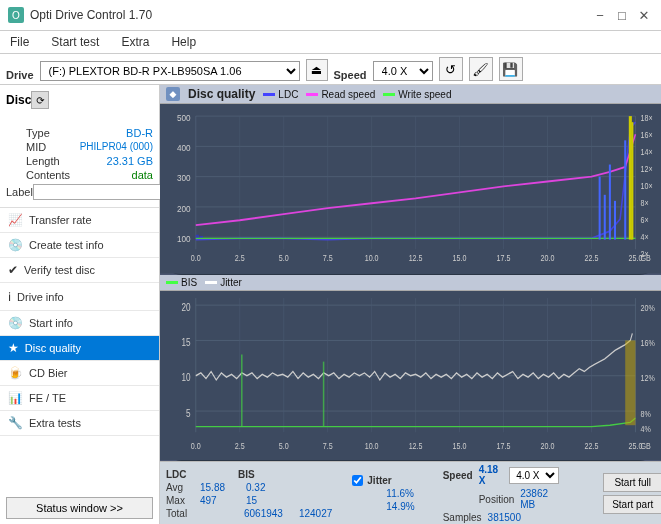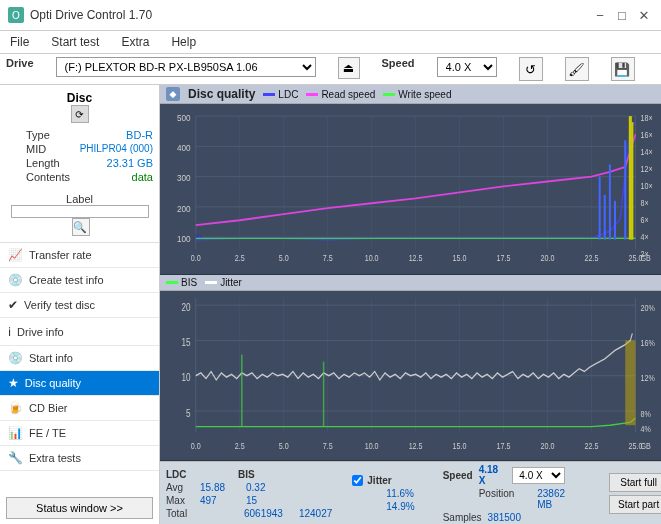--- a/index.html
+++ b/index.html
@@ -45,24 +45,24 @@
     
     .main-layout {
       display: flex;
       height: calc(524px - 56px - 28px);
     }
 
     
     .toolbar {
       background: #fff;
       display: flex;
-      align-items: flex-start;
+      align-items: flex-end;
       padding: 3px 6px;
       border-bottom: 1px solid #ccc;
-      gap: 22px;
+      gap: 6px;
     }
     .toolbar-label { font-size: 11px; color: #333; font-weight: bold; }
     .toolbar-drive-select {
       flex: 1;
       max-width: 260px;
       padding: 2px 4px;
       border: 1px solid #999;
       background: white;
       font-size: 11px;
     }
@@ -89,35 +89,35 @@
       display: flex;
       flex-direction: column;
     }
 
     
     .disc-panel {
       padding: 6px;
       border-bottom: 1px solid #ddd;
     }
     .disc-header {
-      display: flex; align-items: center; justify-content: flex-start; margin-bottom: 6px; flex-direction: column;
+      display: flex; align-items: center; justify-content: flex-start; margin-bottom: 18px;
     }
     .disc-title { font-weight: bold; font-size: 12px; }
     .disc-icon-btn {
       width: 18px; height: 18px; background: #ddd; border: 1px solid #aaa;
       display: flex; align-items: center; justify-content: center; font-size: 10px; cursor: pointer;
     }
     .disc-row {
       display: flex; justify-content: space-between; margin-bottom: 2px; margin-left: 20px;
     }
     .disc-key { color: #333; }
     .disc-value { color: #0078d7; font-weight: 500; }
     .disc-value.green { color: #007f00; }
     .disc-label-row {
-      display: flex; align-items: center; margin-top: 10px; flex-direction: column;
+      display: flex; align-items: center; margin-top: 2px;
     }
     .disc-label-input {
       flex: 1; border: 1px solid #aaa; height: 16px; font-size: 10px; padding: 0 2px;
     }
     .disc-label-icon {
       width: 18px; height: 18px; background: #f5f5f5; border: 1px solid #aaa;
       display: flex; align-items: center; justify-content: center; font-size: 11px; cursor: pointer; margin-left: 2px;
     }
 
     
@@ -163,20 +163,21 @@
       display: flex;
       flex-direction: column;
       position: relative;
     }
 
     .chart-container {
       flex: 1;
       position: relative;
       background: #3d4a60;
       border-bottom: 1px solid #2a3545;
+      border-radius: 22px;
     }
 
     
     .stats-bar {
       background: #d0d8e0;
       padding: 2px 6px;
       border-top: 1px solid #bbb;
       display: flex;
       gap: 20px;
       align-items: center;
@@ -509,21 +510,21 @@
       </div>
 
       <div style="display:flex; flex-direction:column; gap:2px; margin-left:8px;">
         <div style="display:flex; align-items:center; gap:6px; font-size:10px;">
           <span style="font-weight:bold; color:#333;">Speed</span>
           <span style="color:#0055bb; font-weight:bold;">4.18 X</span>
           <select class="speed-select">
             <option>4.0 X</option>
           </select>
         </div>
-        <div style="display:flex; gap:23px; font-size:10px;padding-left:36px;">
+        <div style="display:flex; align-items:center; gap:6px; font-size:10px;padding-left:36px;">
           <span style="color:#333;">Position</span>
           <span style="color:#0055bb;">23862 MB</span>
         </div>
         <div style="display:flex; align-items:center; gap:6px; font-size:10px;">
           <span style="color:#333;">Samples</span>
           <span style="color:#0055bb;">381500</span>
         </div>
       </div>
 
       <div class="buttons-section" style="margin-left:auto;">

